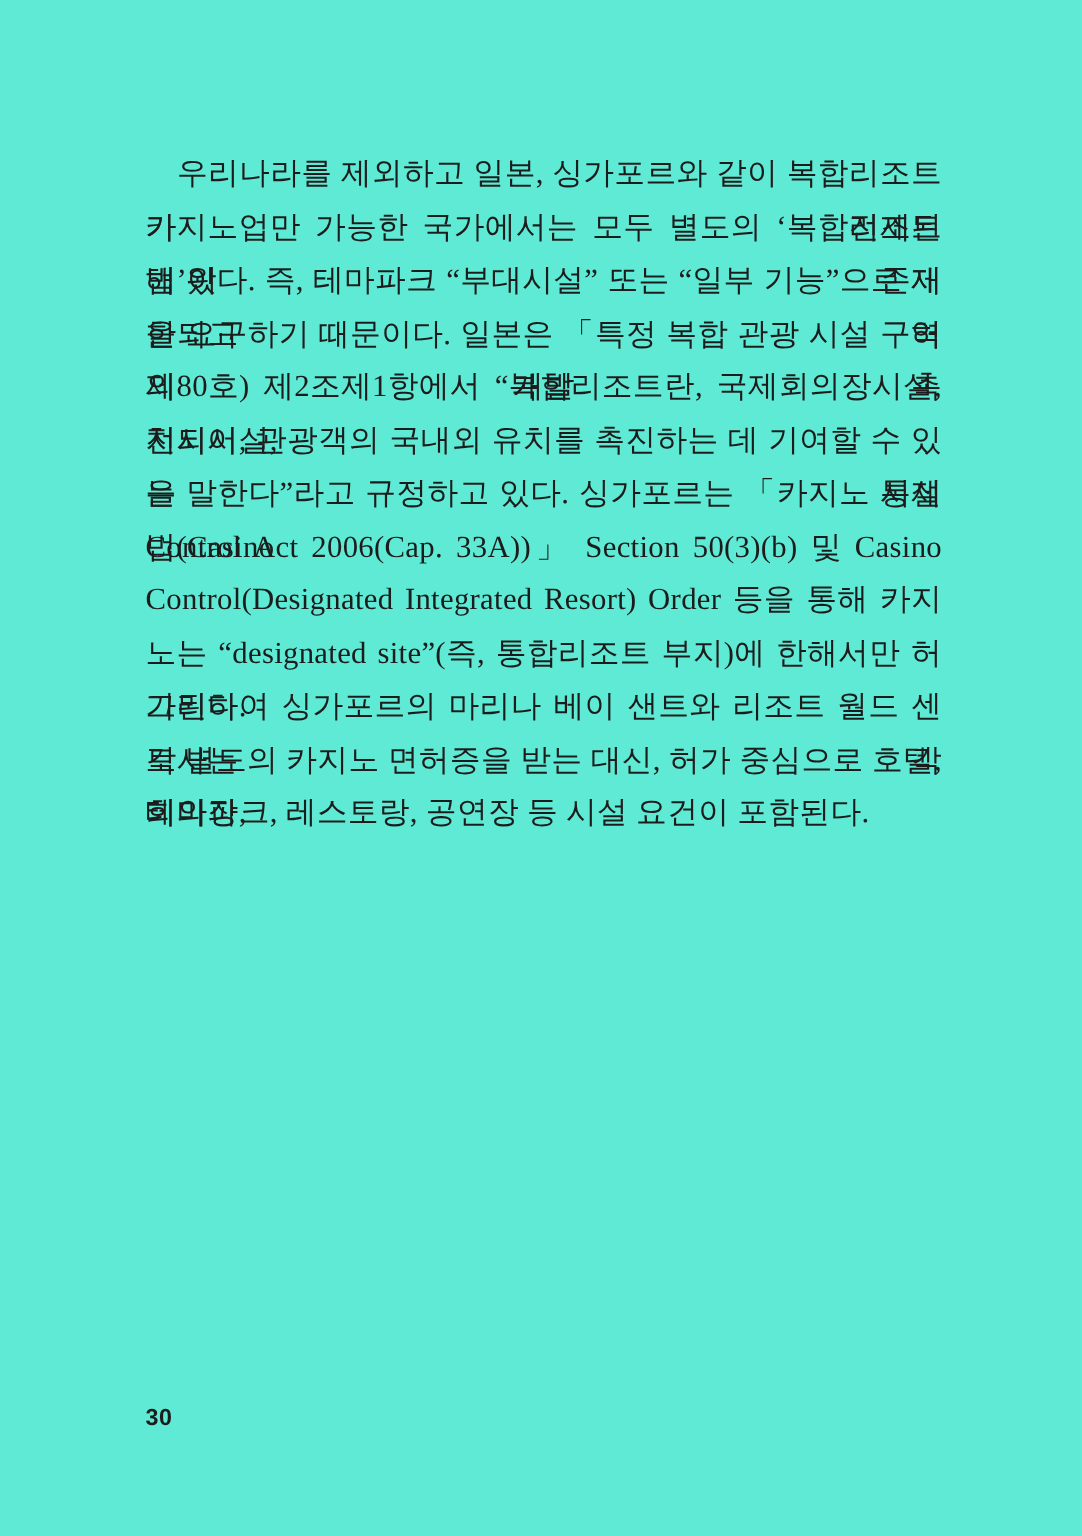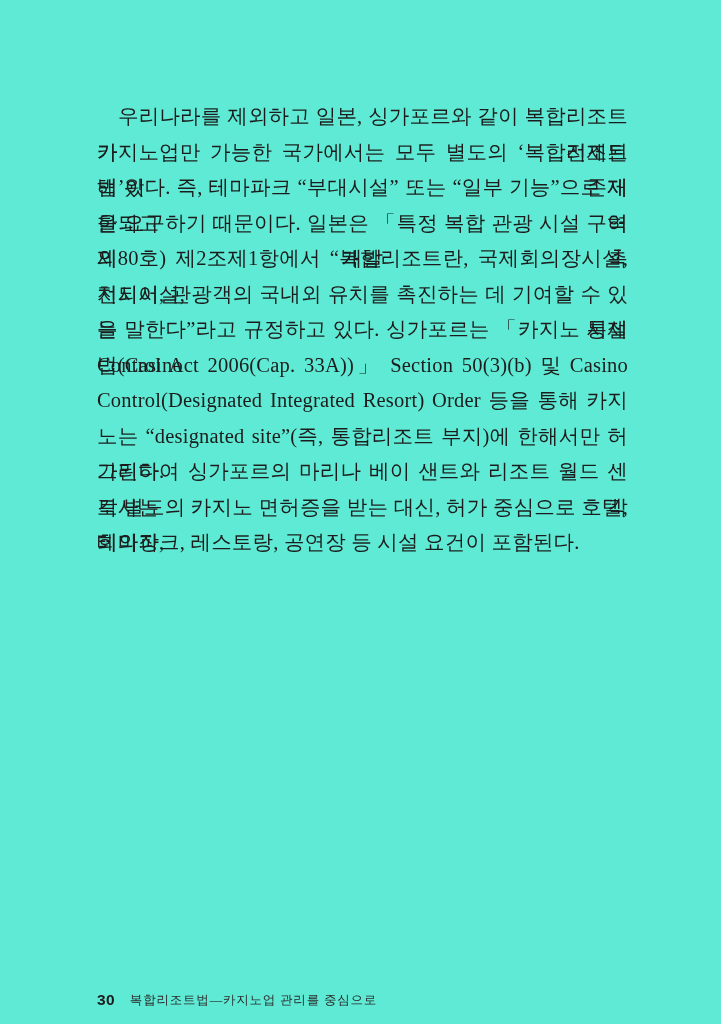--- a/index.html
+++ b/index.html
@@ -33,21 +33,21 @@
   }
   .line.first {
     text-indent: 21px;
   }
   .line.last {
     text-align-last: left;
   }
   .footer {
     position: absolute;
     left: 97px;
-    top: 991px;
+    top: 937px;
     display: flex;
     align-items: flex-end;
     color: #1c1c1c;
   }
   .page-number {
     font-family: "Liberation Sans", "DejaVu Sans", sans-serif;
     font-weight: bold;
     font-size: 15.5px;
     letter-spacing: 0.3px;
   }
@@ -74,16 +74,15 @@
     <div class="line">Control Act 2006(Cap. 33A))」 Section 50(3)(b) 및 Casino</div>
     <div class="line">Control(Designated Integrated Resort) Order 등을 통해 카지</div>
     <div class="line">노는 “designated site”(즉, 통합리조트 부지)에 한해서만 허가된다.</div>
     <div class="line">그리하여 싱가포르의 마리나 베이 샌트와 리조트 월드 센토사는 각</div>
     <div class="line">각 별도의 카지노 면허증을 받는 대신, 허가 중심으로 호텔, 회의장,</div>
     <div class="line last">테마파크, 레스토랑, 공연장 등 시설 요건이 포함된다.</div>
   </div>
 
   <div class="footer">
     <span class="page-number">30</span>
-    <span class="running-title">복합리조트법—카지노업 관리를 중심으로</span>
   </div>
 
 </div>
 
 </body></html>

